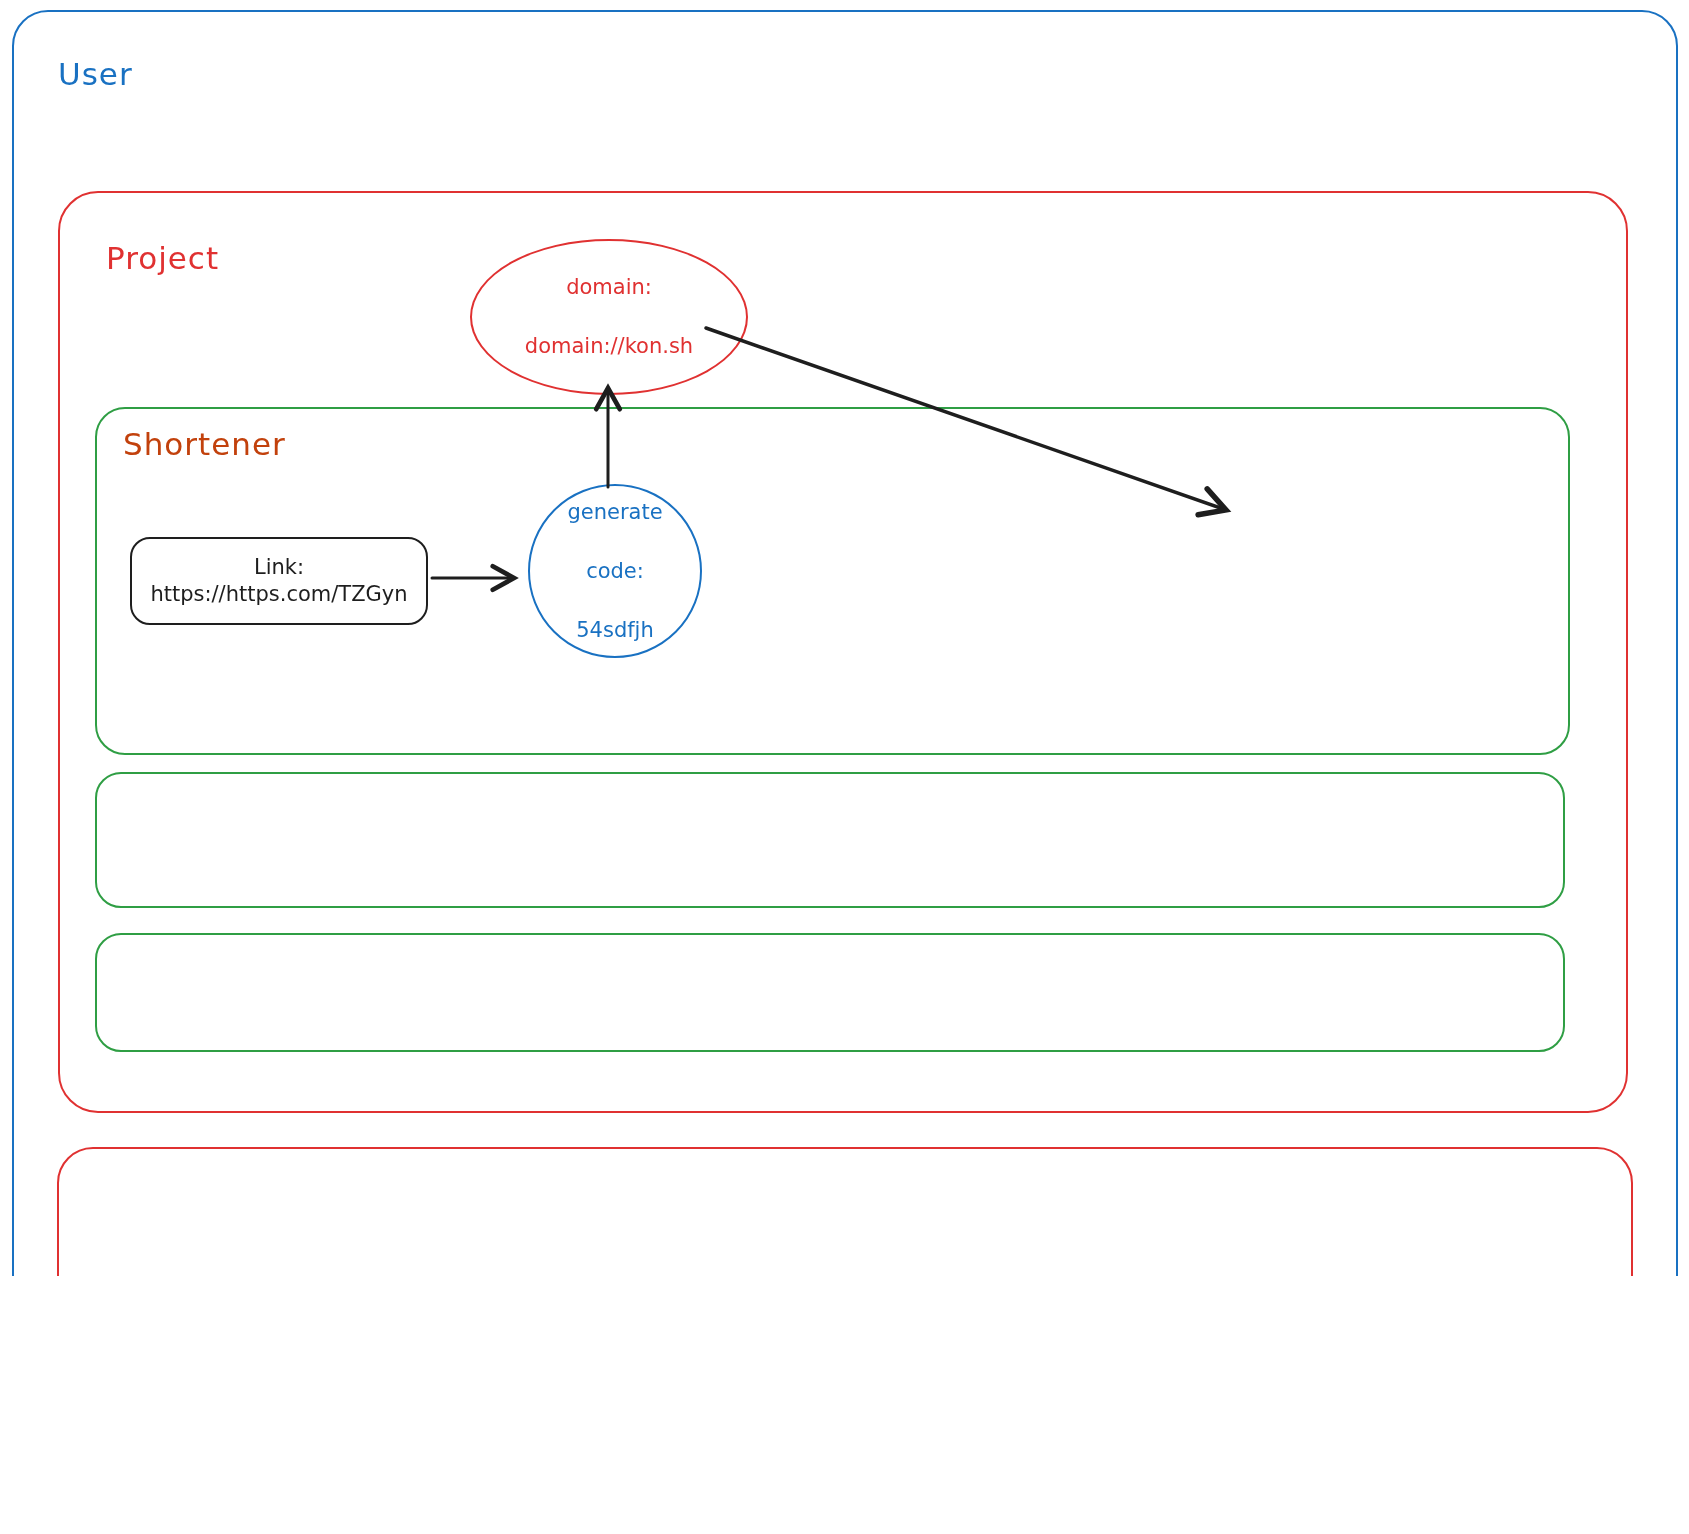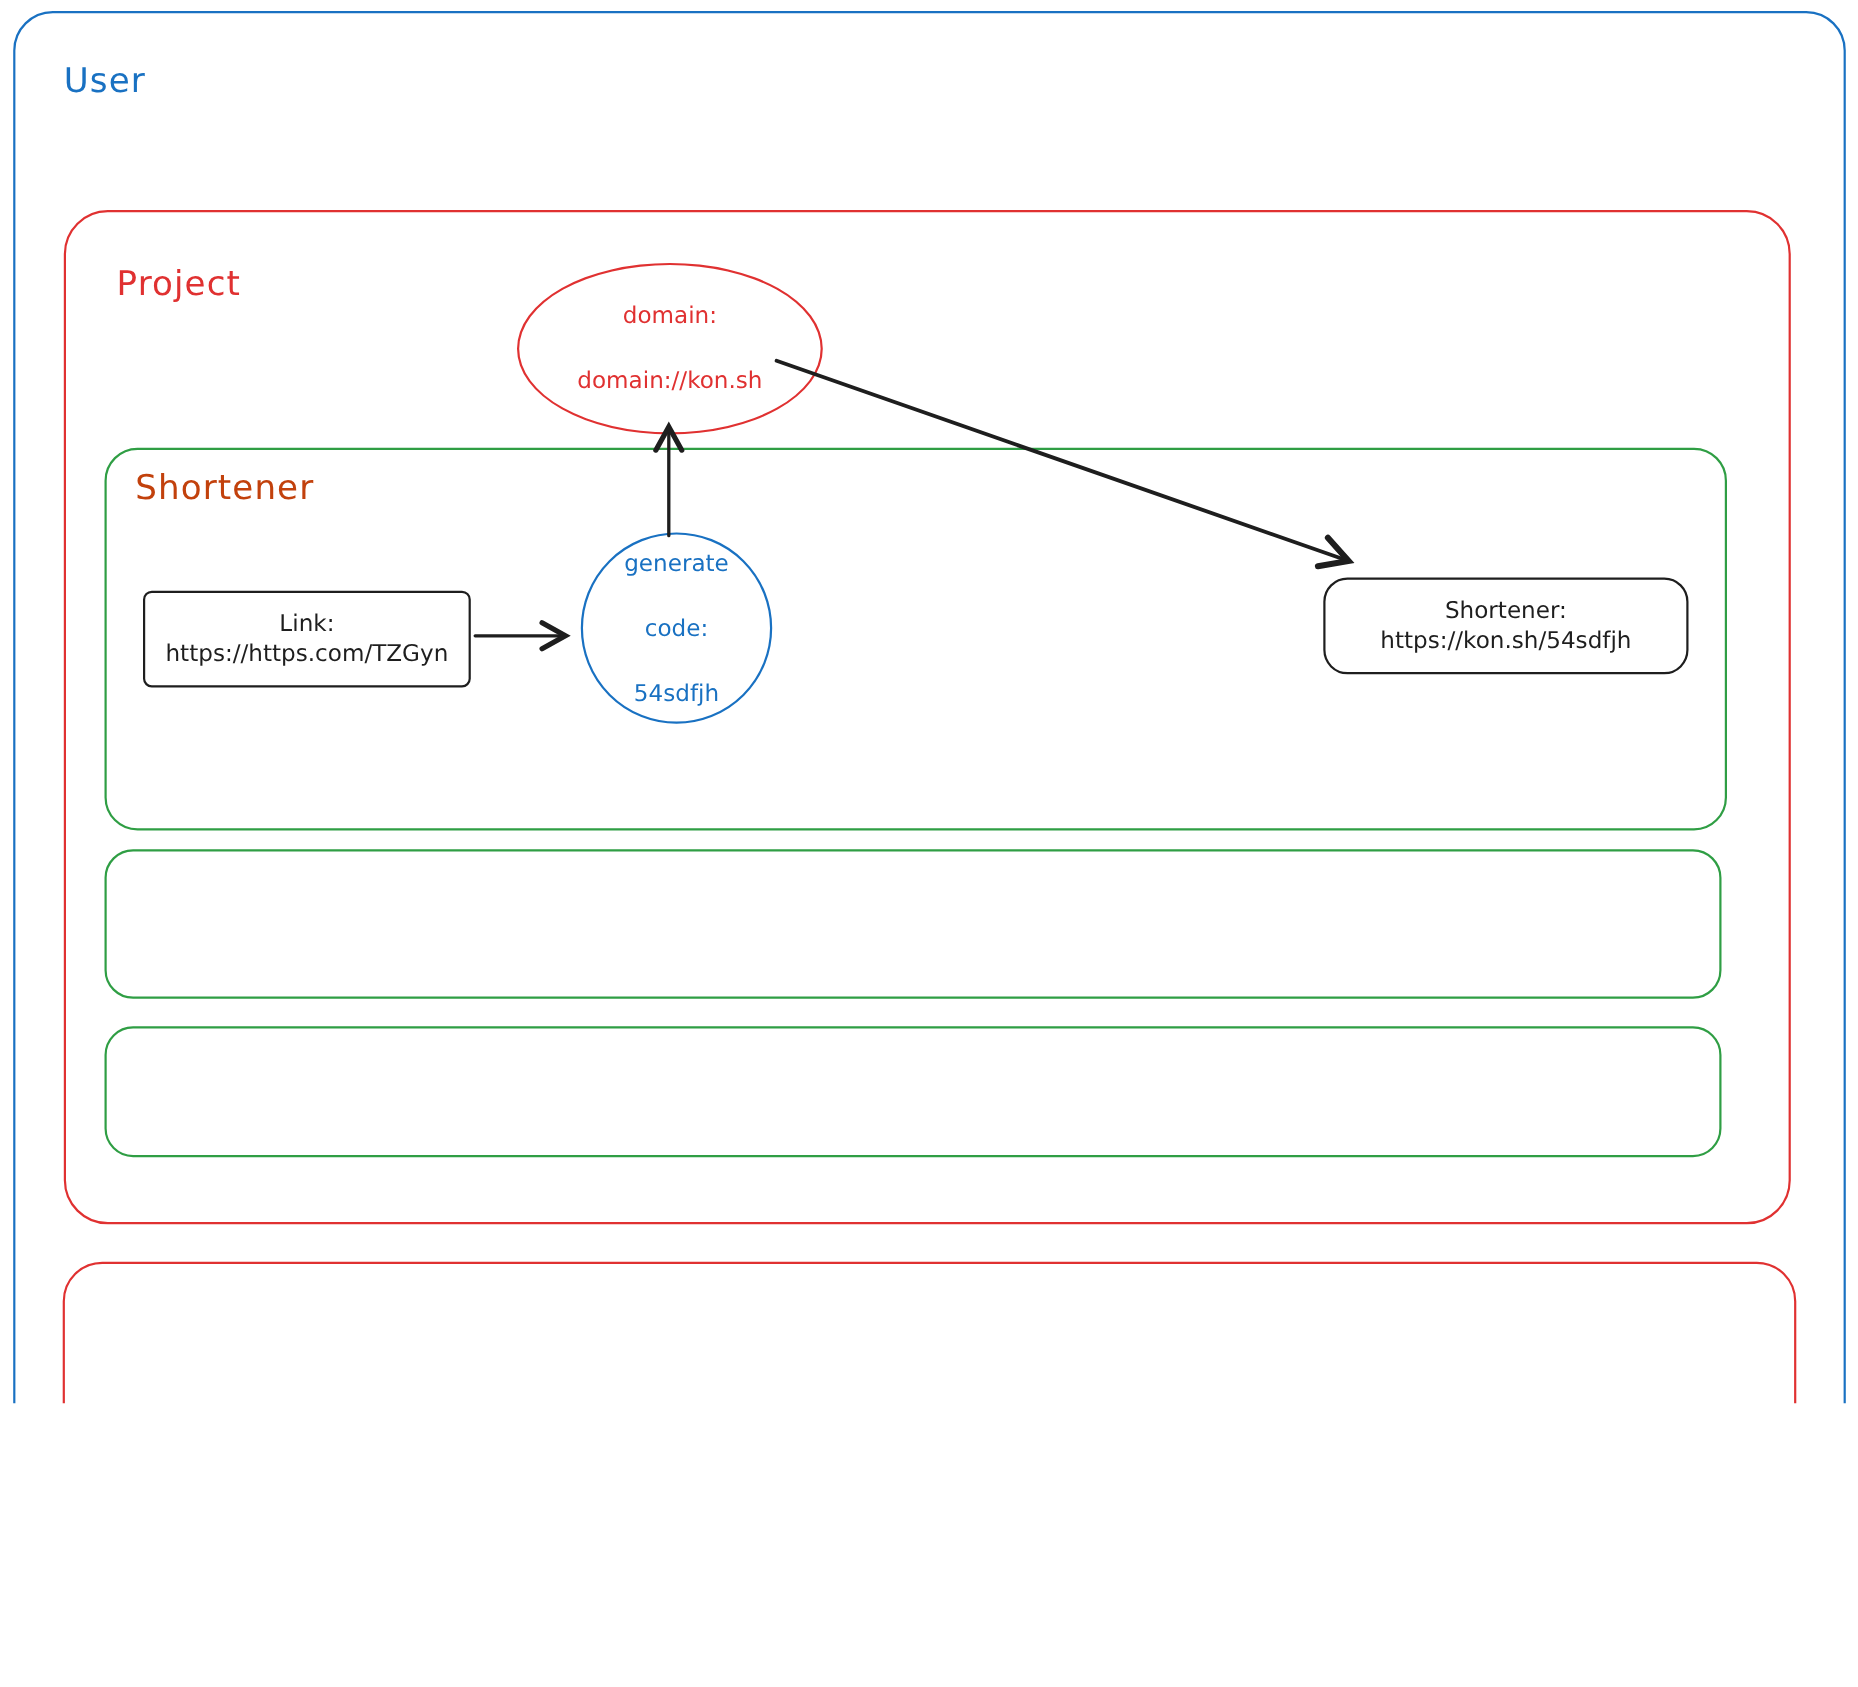--- a/index.html
+++ b/index.html
@@ -80,35 +80,31 @@
   <div class="box green-stroke" style="left:95px; top:772px; width:1470px; height:136px; border-radius:26px;"></div>
   <div class="box green-stroke" style="left:95px; top:933px; width:1470px; height:119px; border-radius:26px;"></div>
 
   <div class="box red-stroke" style="left:57px; top:1147px; width:1576px; height:311px; border-radius:36px;"></div>
 
   <div class="node ellipse red-stroke red-text" style="left:470px; top:215px; width:278px; height:156px;">
     <span>domain:</span>
     <span>domain://kon.sh</span>
   </div>
 
-  <div class="node black-stroke black-text" style="left:130px; top:537px; width:298px; height:88px; border-radius:8px;">
+  <div class="node black-stroke black-text" style="left:130px; top:537px; width:298px; height:88px; border-radius:20px;">
     <span>Link:</span>
     <span>https://https.com/TZGyn</span>
   </div>
 
   <div class="node ellipse blue-stroke blue-text" style="left:528px; top:484px; width:174px; height:174px;">
     <span>generate</span>
     <span>code:</span>
     <span>54sdfjh</span>
   </div>
 
-  <div class="node black-stroke black-text" style="left:1203px; top:525px; width:332px; height:88px; border-radius:22px;">
-    <span>Shortener:</span>
-    <span>https://kon.sh/54sdfjh</span>
-  </div>
 
   <svg class="arrow-layer" viewBox="0 0 1689 1534">
     <defs>
       <marker id="ah" viewBox="0 0 14 14" refX="11" refY="7" markerWidth="11" markerHeight="11" orient="auto-start-reverse">
         <path d="M2 2 L11 7 L2 12" fill="none" stroke="#1e1e1e" stroke-width="2" stroke-linecap="round"></path>
       </marker>
     </defs>
     <line x1="432" y1="578" x2="514" y2="578" stroke="#1e1e1e" stroke-width="3" stroke-linecap="round" marker-end="url(#ah)"></line>
     <line x1="608" y1="487" x2="608" y2="388" stroke="#1e1e1e" stroke-width="3" stroke-linecap="round" marker-end="url(#ah)"></line>
     <line x1="706" y1="328" x2="1226" y2="510" stroke="#1e1e1e" stroke-width="3.5" stroke-linecap="round" marker-end="url(#ah)"></line>

